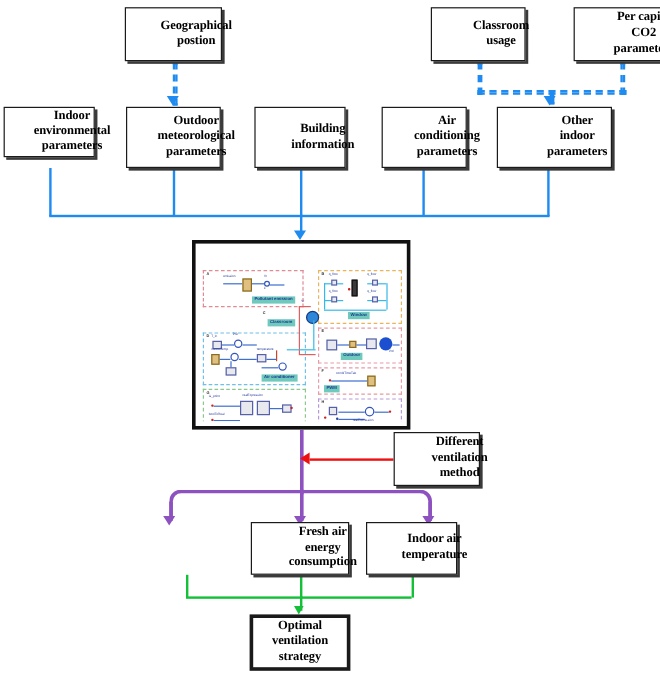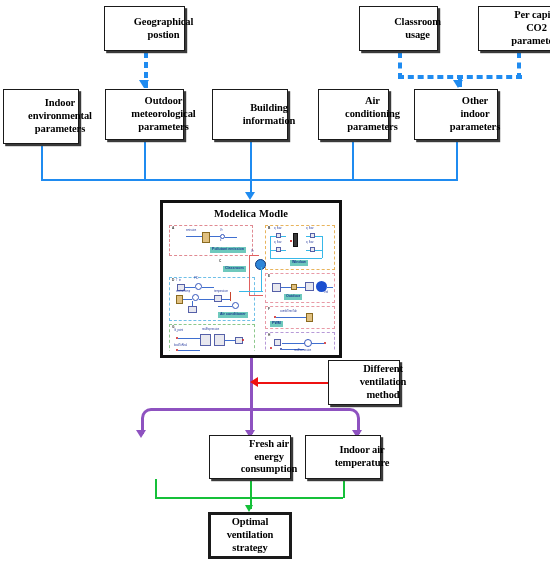--- a/index.html
+++ b/index.html
@@ -263,21 +263,21 @@
 
   <div class="seg vline blue dashed sw25" style="left:144px; top:52px; height:32px;"></div>
   <div class="arrow down c-blue" style="left:139px; top:80px;"></div>
 
   <div class="seg vline blue dashed sw25" style="left:398px; top:52px; height:23px;"></div>
   <div class="seg vline blue dashed sw25" style="left:517px; top:52px; height:23px;"></div>
   <div class="seg hline blue dashed sw25" style="left:398px; top:75px; width:120px;"></div>
   <div class="seg vline blue dashed sw25" style="left:458px; top:75px; height:8px;"></div>
   <div class="arrow down c-blue" style="left:453px; top:80px;"></div>
 
-  <div class="box shadowed" style="left:3px; top:89px; width:76px; height:55px;">
+  <div class="box shadowed" style="left:3px; top:89px; width:76px; height:42px;">
     <span class="lbl">Indoor
 environmental
 parameters</span>
   </div>
 
   <div class="box shadowed" style="left:105px; top:89px; width:79px; height:51px;">
     <span class="lbl">Outdoor
 meteorological
 parameters</span>
   </div>
@@ -286,38 +286,37 @@
     <span class="lbl">Building
 information</span>
   </div>
 
   <div class="box shadowed" style="left:318px; top:89px; width:71px; height:51px;">
     <span class="lbl">Air
 conditioning
 parameters</span>
   </div>
 
-  <div class="box shadowed" style="left:414px; top:89px; width:84px; height:51px;">
+  <div class="box shadowed" style="left:414px; top:89px; width:96px; height:51px;">
     <span class="lbl">Other indoor
 parameters</span>
   </div>
 
   <div class="seg vline blue sw25" style="left:41px; top:140px; height:40px;"></div>
   <div class="seg vline blue sw25" style="left:144px; top:140px; height:40px;"></div>
   <div class="seg vline blue sw25" style="left:250px; top:140px; height:40px;"></div>
   <div class="seg vline blue sw25" style="left:352px; top:140px; height:40px;"></div>
   <div class="seg vline blue sw25" style="left:456px; top:140px; height:40px;"></div>
 
   <div class="seg hline blue sw25" style="left:41px; top:179px; width:417px;"></div>
 
   <div class="seg vline blue sw25" style="left:250px; top:179px; height:16px;"></div>
   <div class="arrow down c-blue" style="left:245px; top:192px;"></div>
 
   <div id="modelica-box">
-    <div id="modelica-title">Modelica Modle</div>
 
     <div id="modelica-canvas">
 
       <div class="panel p-red" style="left:2px; top:2px; width:84px; height:31px;">
         <span class="tag">A</span>
         <div class="g g-wire" style="left:16px; top:10px; width:16px;"></div>
         <div class="g g-amber" style="left:32px; top:6px; width:8px; height:11px;"></div>
         <div class="g g-wire" style="left:40px; top:10px; width:10px;"></div>
         <div class="g g-circ" style="left:50px; top:8px; width:5px; height:5px;"></div>
         <div class="g g-wire" style="left:55px; top:11px; width:12px;"></div>

